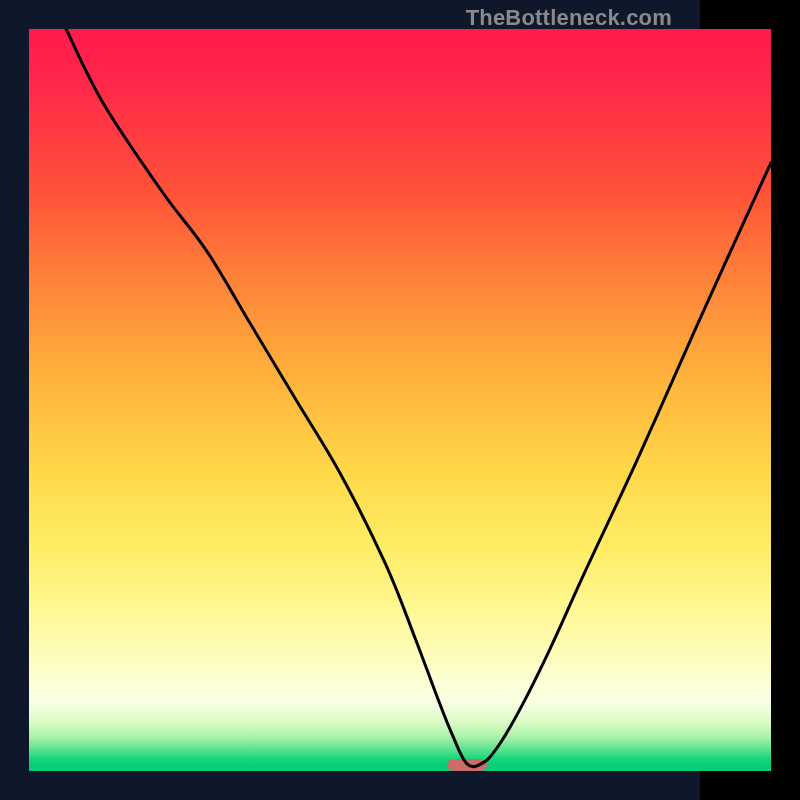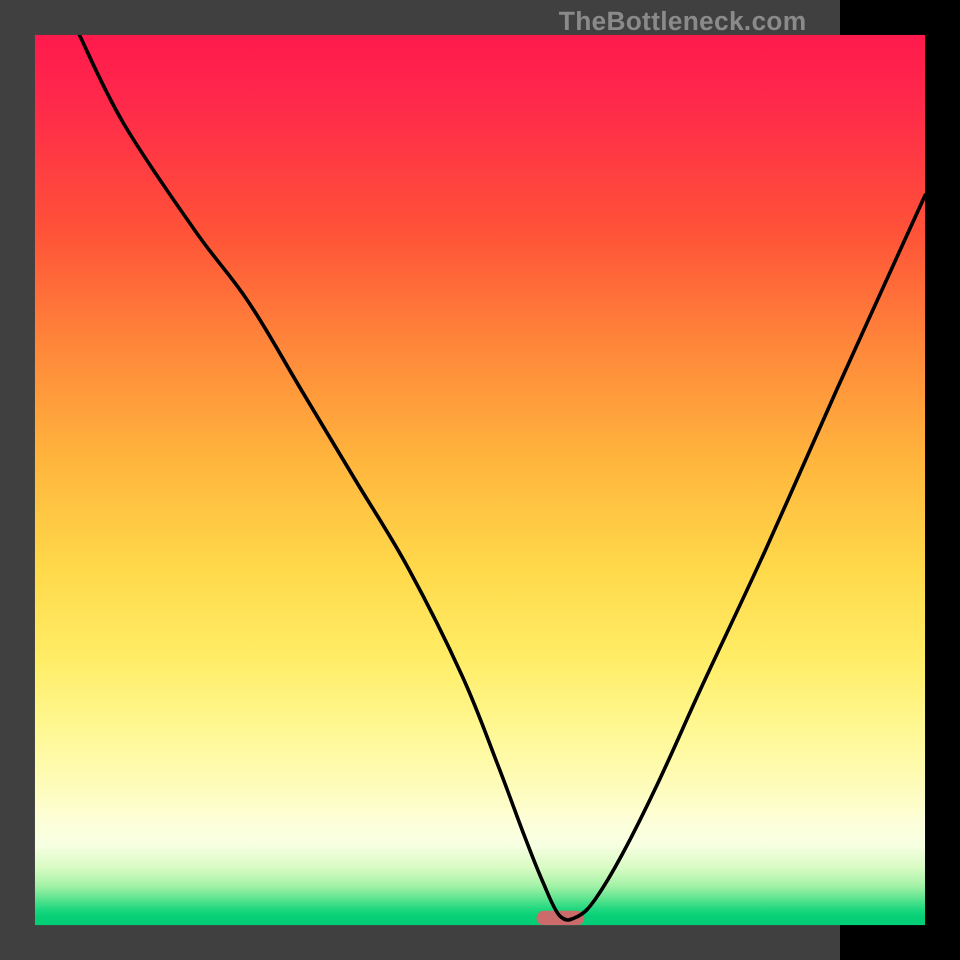--- a/index.html
+++ b/index.html
@@ -9,21 +9,21 @@
     height: 800px;
     background: #000;
     overflow: hidden;
   }
   .frame {
     position: absolute;
     left: 0;
     top: 0;
     width: 700px;
     height: 800px;
-    background: #404040;
+    background: #0f172a;
   }
   .plot-area {
     position: absolute;
     left: 29px;
     top: 29px;
     width: 742px;
     height: 742px;
     overflow: hidden;
   }
   .gradient {

